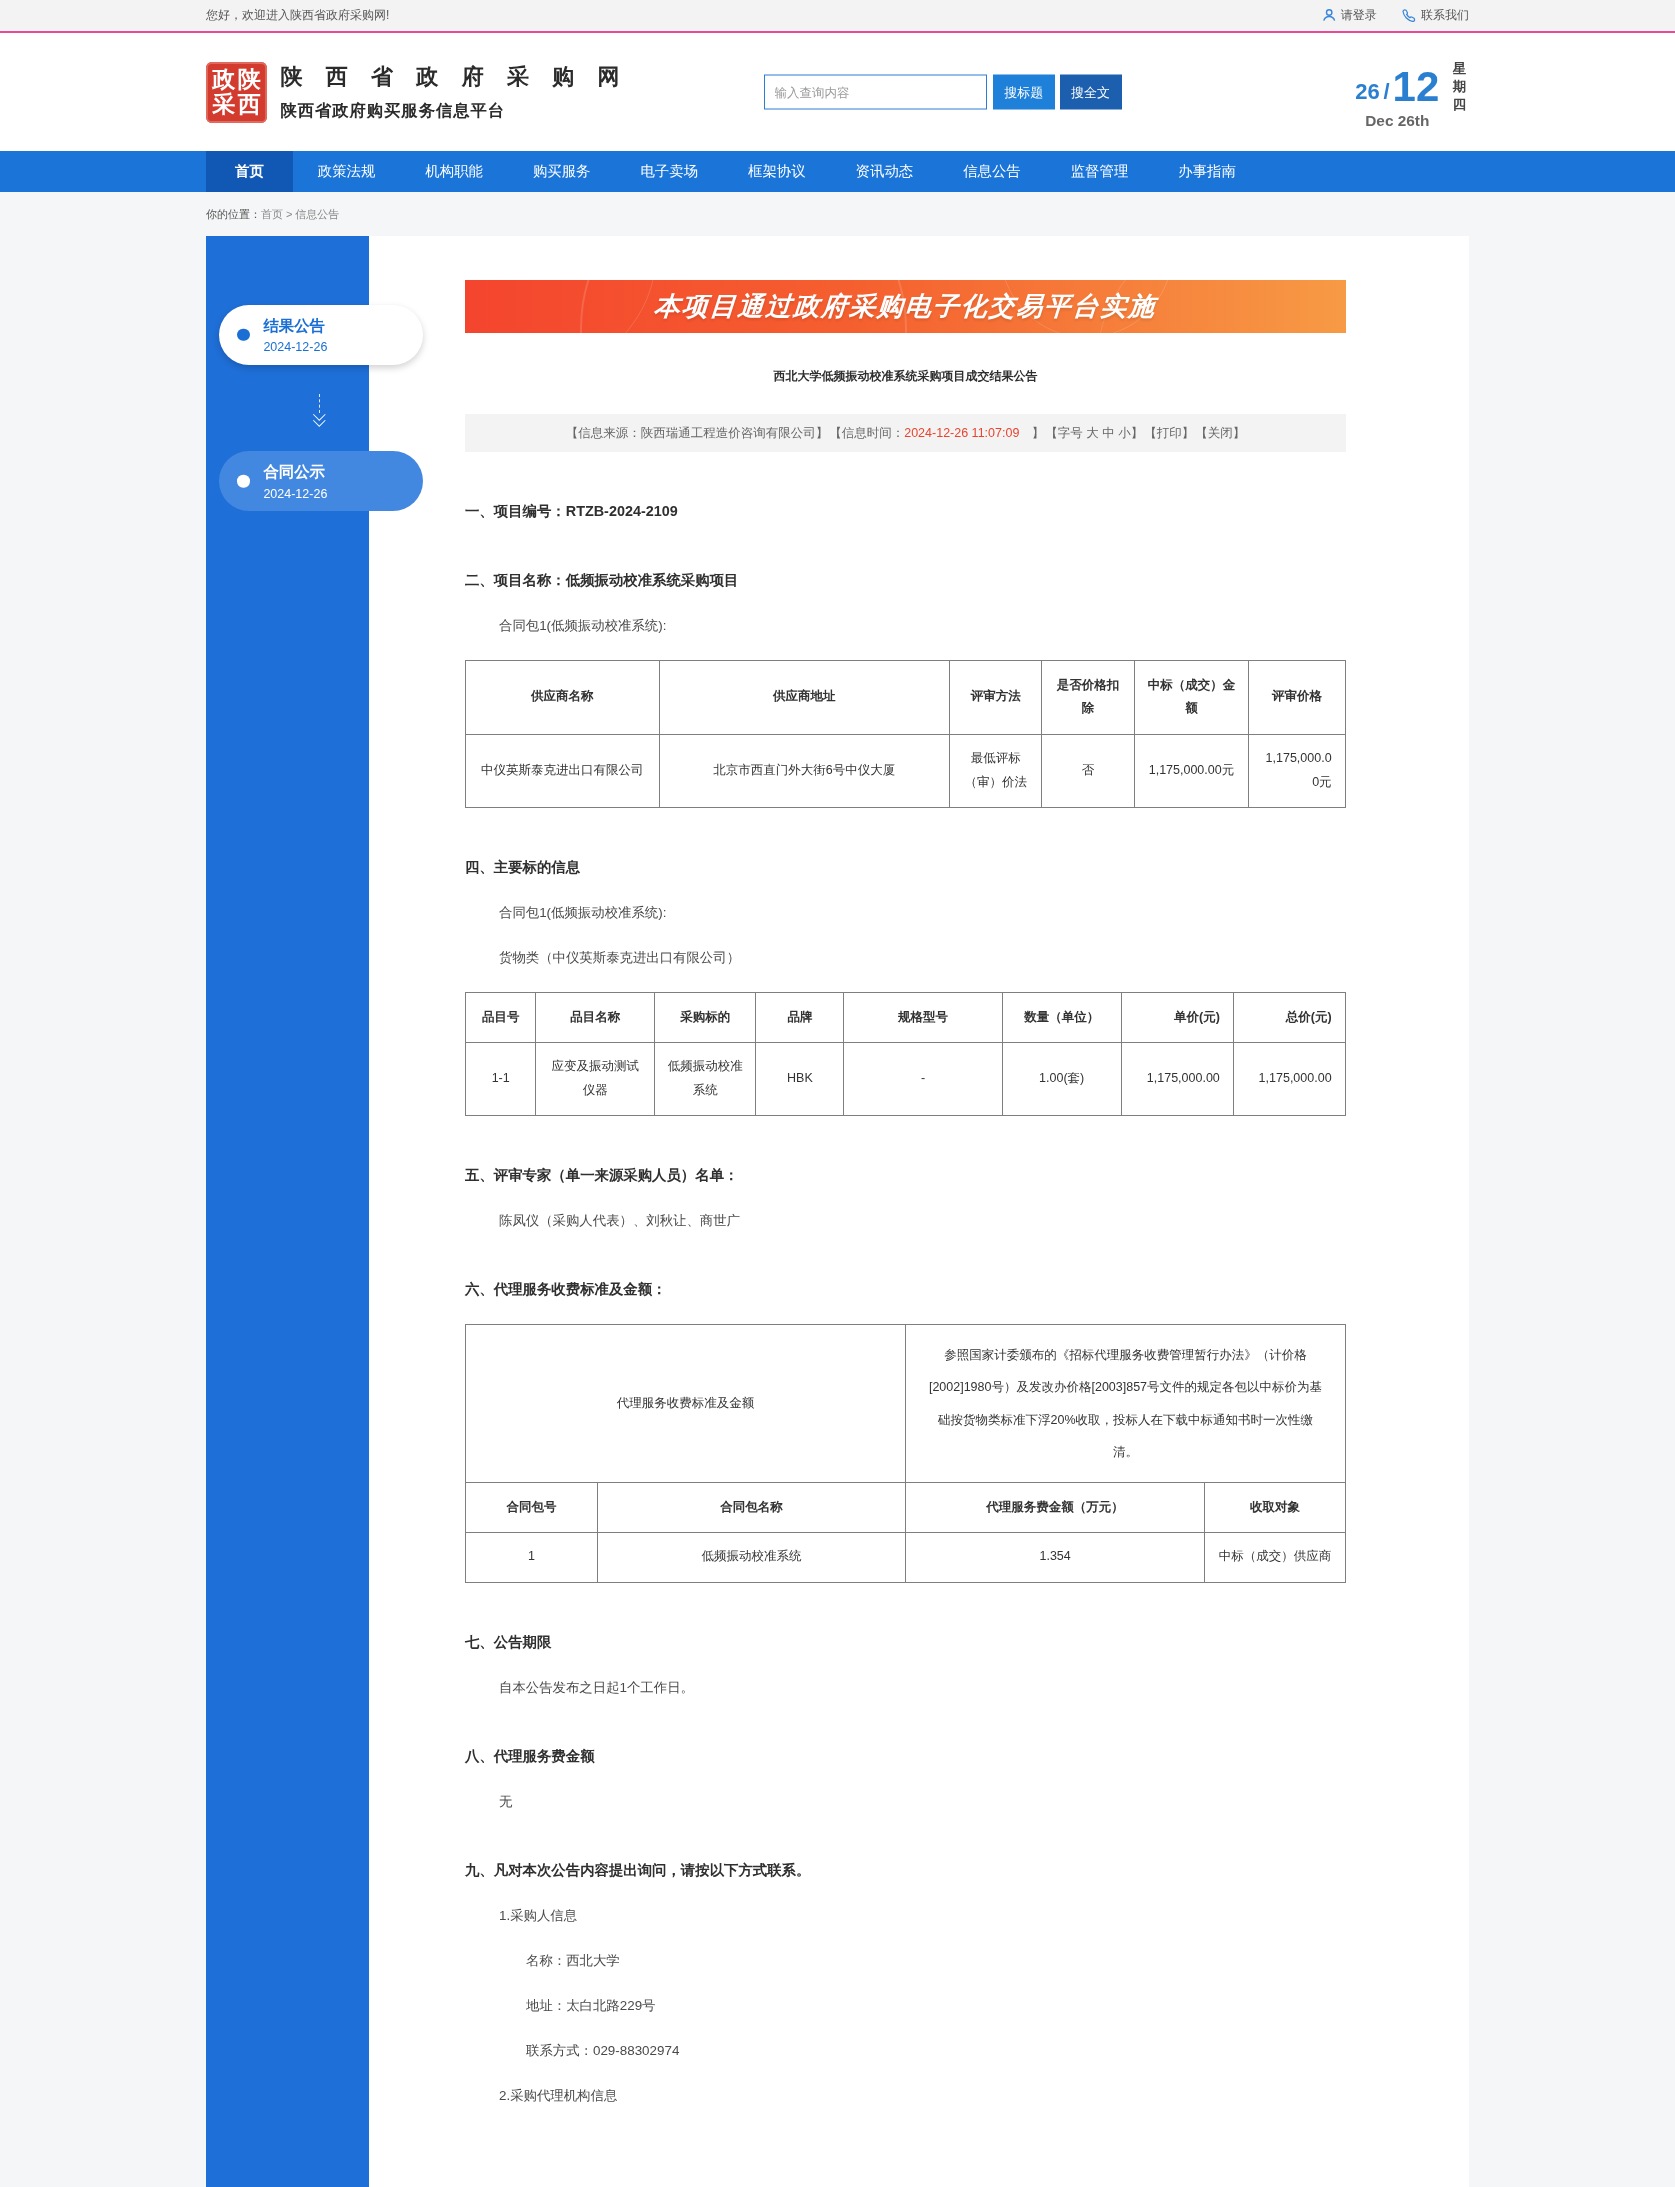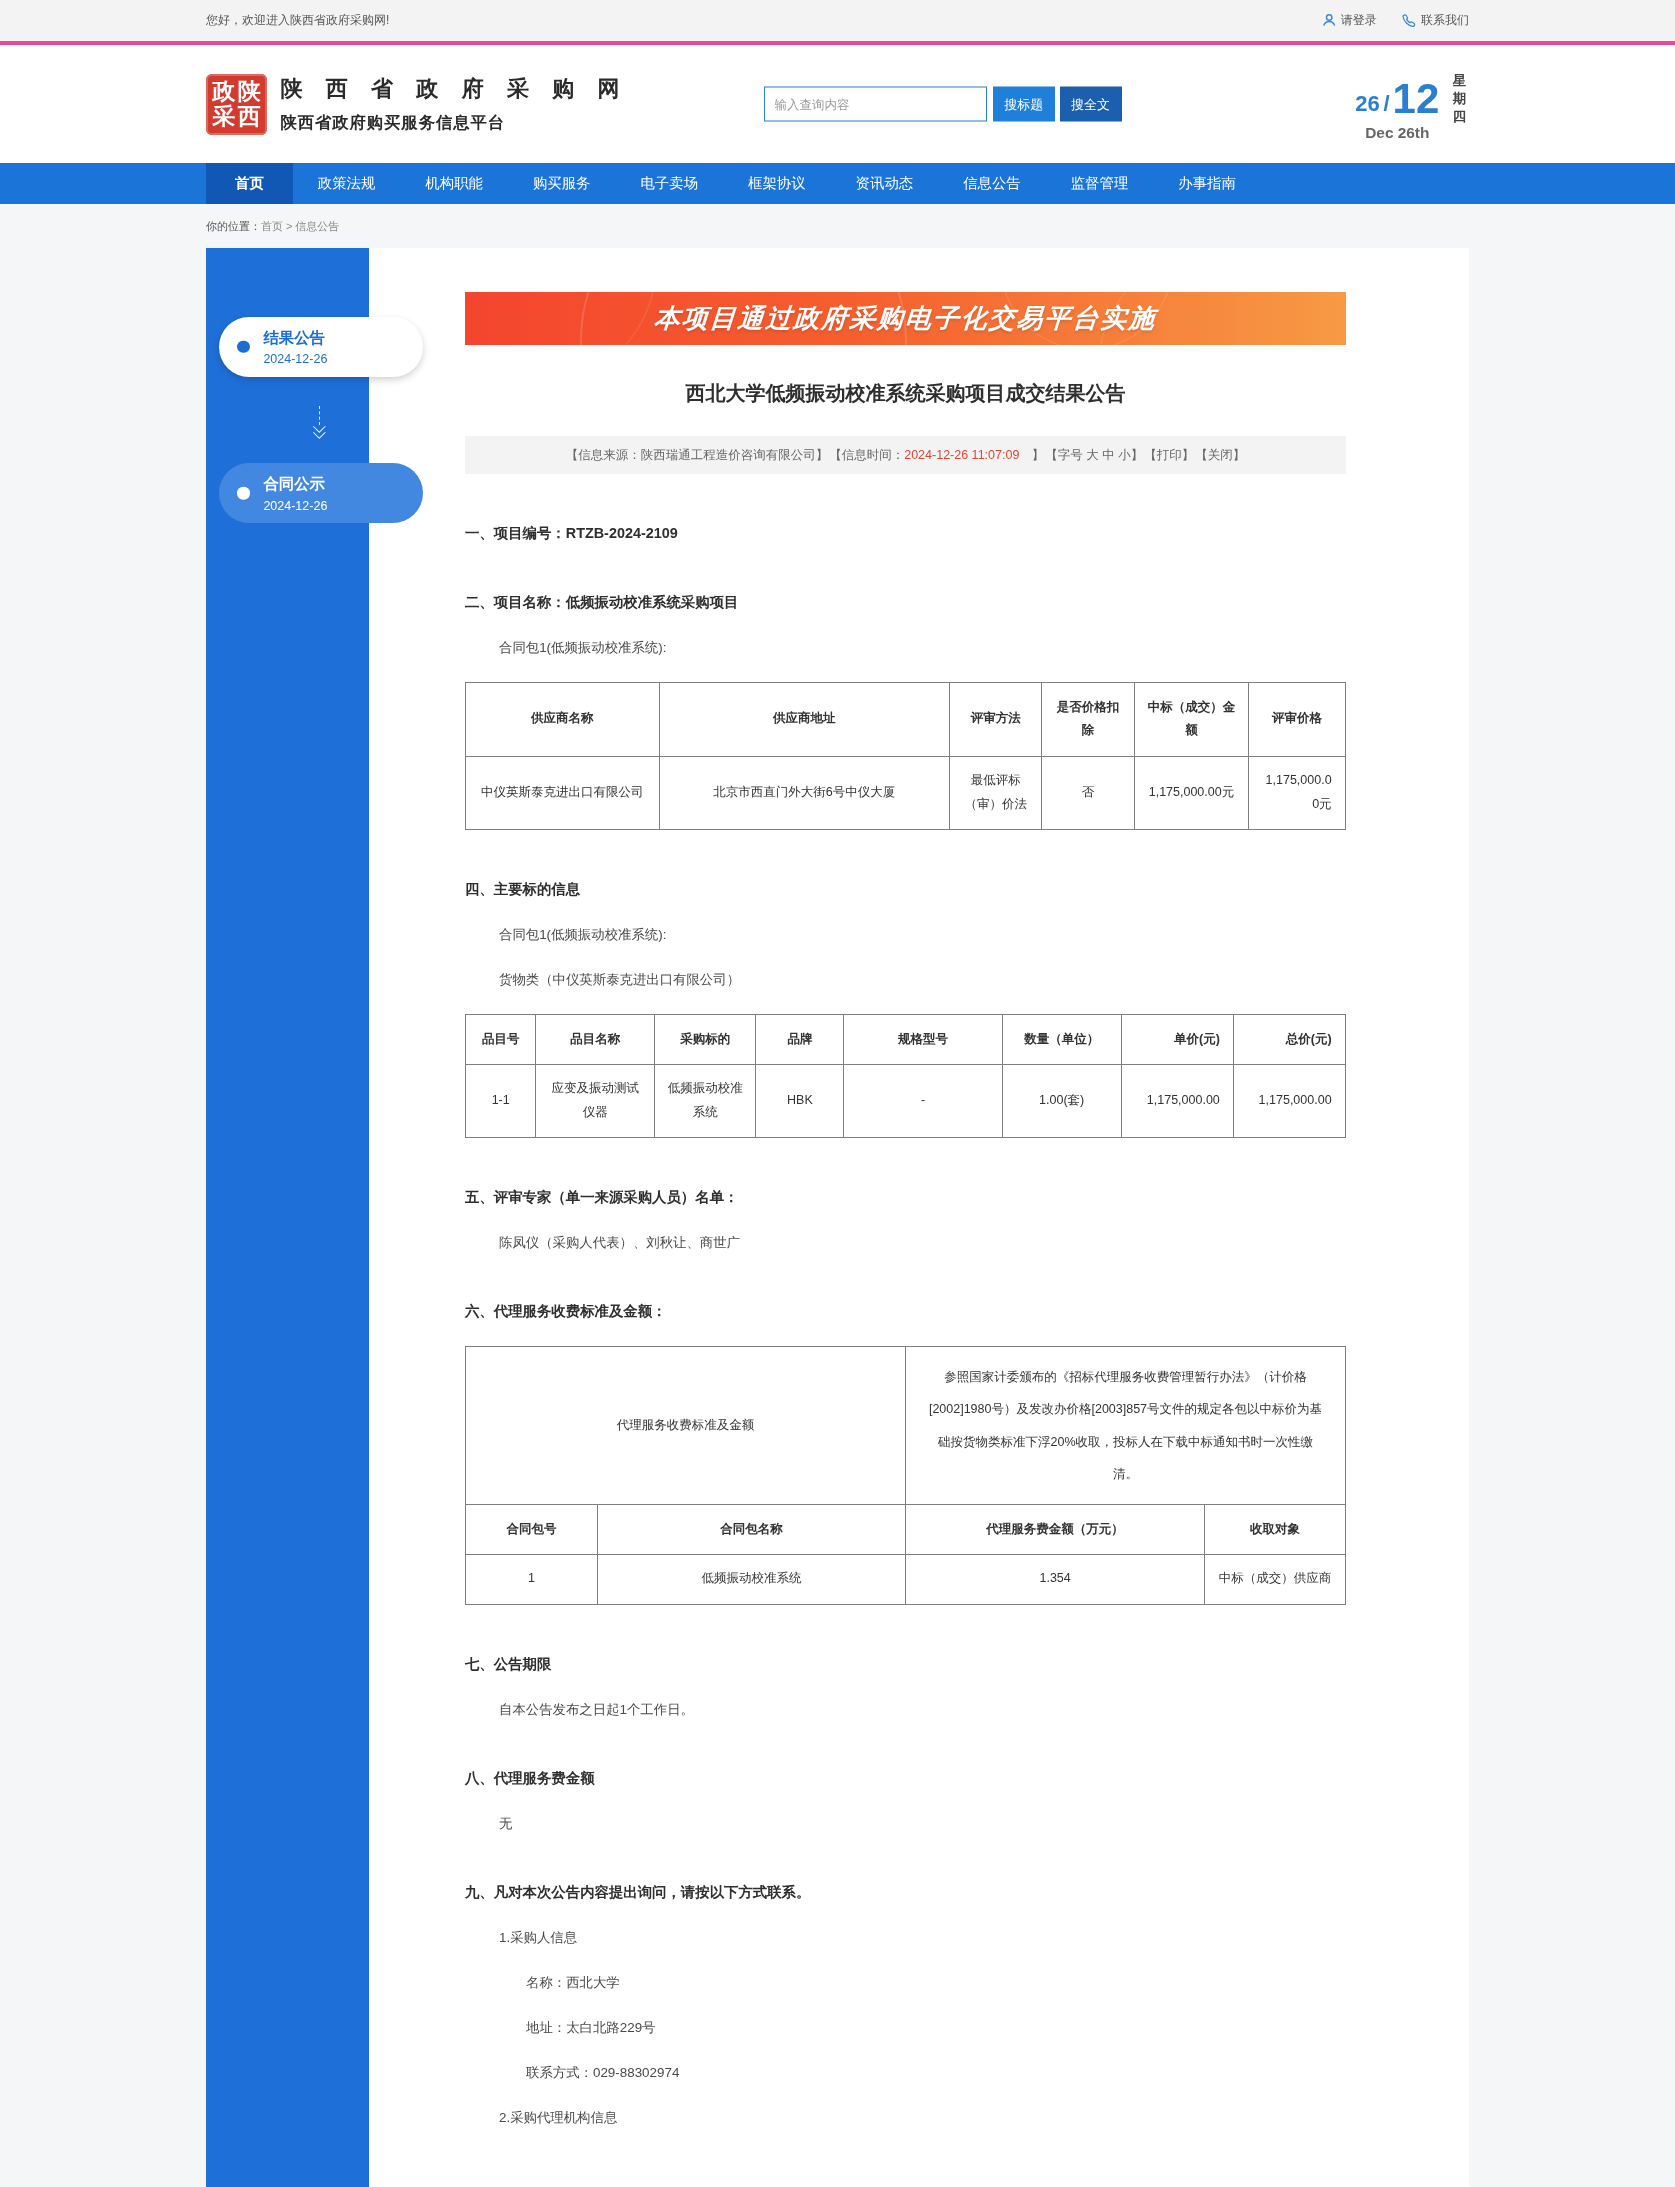--- a/index.html
+++ b/index.html
@@ -1,20 +1,20 @@
 <!DOCTYPE html>
 <html><head>
 <meta charset="utf-8">
 <style>
   * { box-sizing: border-box; margin: 0; padding: 0; }
   html,body { width: 1675px; background:#f5f6f7; font-family:"Liberation Sans","DejaVu Sans",sans-serif; color:#333; }
   .ctr { width:1263px; margin:0 auto; position:relative; }
 
   
-  .topbar { height:45px; background:#f3f3f3; border-bottom:4px solid #ec4899; font-size:12px; color:#555; }
+  .topbar { height:33px; background:#f3f3f3; border-bottom:2px solid #ec4899; font-size:12px; color:#555; }
   .topbar .ctr { display:flex; align-items:center; height:100%; justify-content:space-between; }
   .topbar-right { display:flex; align-items:center; gap:25px; color:#555; }
   .topbar-link { display:flex; align-items:center; gap:4.8px; cursor:pointer; }
   .topbar-link svg { display:block; }
 
   
   .header { background:#fff; height:118px; }
   .header .ctr { height:100%; display:flex; align-items:center; }
   .logo-box { display:flex; align-items:center; gap:13.4px; }
   .seal { width:61px; height:61px; background:#d23b2e; border-radius:5.8px; display:grid; grid-template-columns:1fr 1fr; padding:4.8px; box-shadow: inset 0 0 0 1.9px #e06a5d; }
@@ -65,21 +65,21 @@
   .main { flex:1; background:#fff; padding:44px 123px 86px 96px; min-height:1787px; }
 
   .banner { position:relative; height:53px; background:linear-gradient(90deg,#f4452e 0%,#f5602f 45%,#f79a45 100%); display:flex; align-items:center; justify-content:center; overflow:hidden; }
   .banner .deco { position:absolute; border:1.9px solid rgba(255,255,255,.14); border-radius:50%; }
   .banner .d1 { width:250px; height:250px; left:-58px; top:-154px; }
   .banner .d2 { width:327px; height:327px; left:115px; top:-115px; border-width:2.9px; }
   .banner .d3 { width:288px; height:288px; right:-38px; top:-58px; }
   .banner .d4 { width:173px; height:173px; right:173px; top:-115px; }
   .banner-text { color:#fff; font-size:26px; font-weight:bold; font-style:italic; letter-spacing:1.9px; transform:skewX(-4deg); text-shadow:0 1.9px 2.9px rgba(0,0,0,.12); }
 
-  .art-title { text-align:center; font-size:20px; font-weight:bold; color:#2f2f2f; margin-top:35px; }
+  .art-title { text-align:center; font-size:12px; font-weight:bold; color:#2f2f2f; margin-top:35px; }
 
   .meta-bar { margin-top:29px; background:#f3f3f3; height:38px; display:flex; align-items:center; justify-content:center; font-size:12.5px; color:#666; gap:1px; white-space:nowrap; }
   .meta-time { color:#e8442e; }
   .meta-btn { cursor:pointer; }
 
   .sec-title { margin-top:50px; font-size:14.4px; font-weight:bold; color:#2f2f2f; }
   .body-line { margin-top:27px; font-size:13.4px; color:#4a4a4a; }
   .ind1 { padding-left:34px; }
   .ind2 { padding-left:61px; }
 

